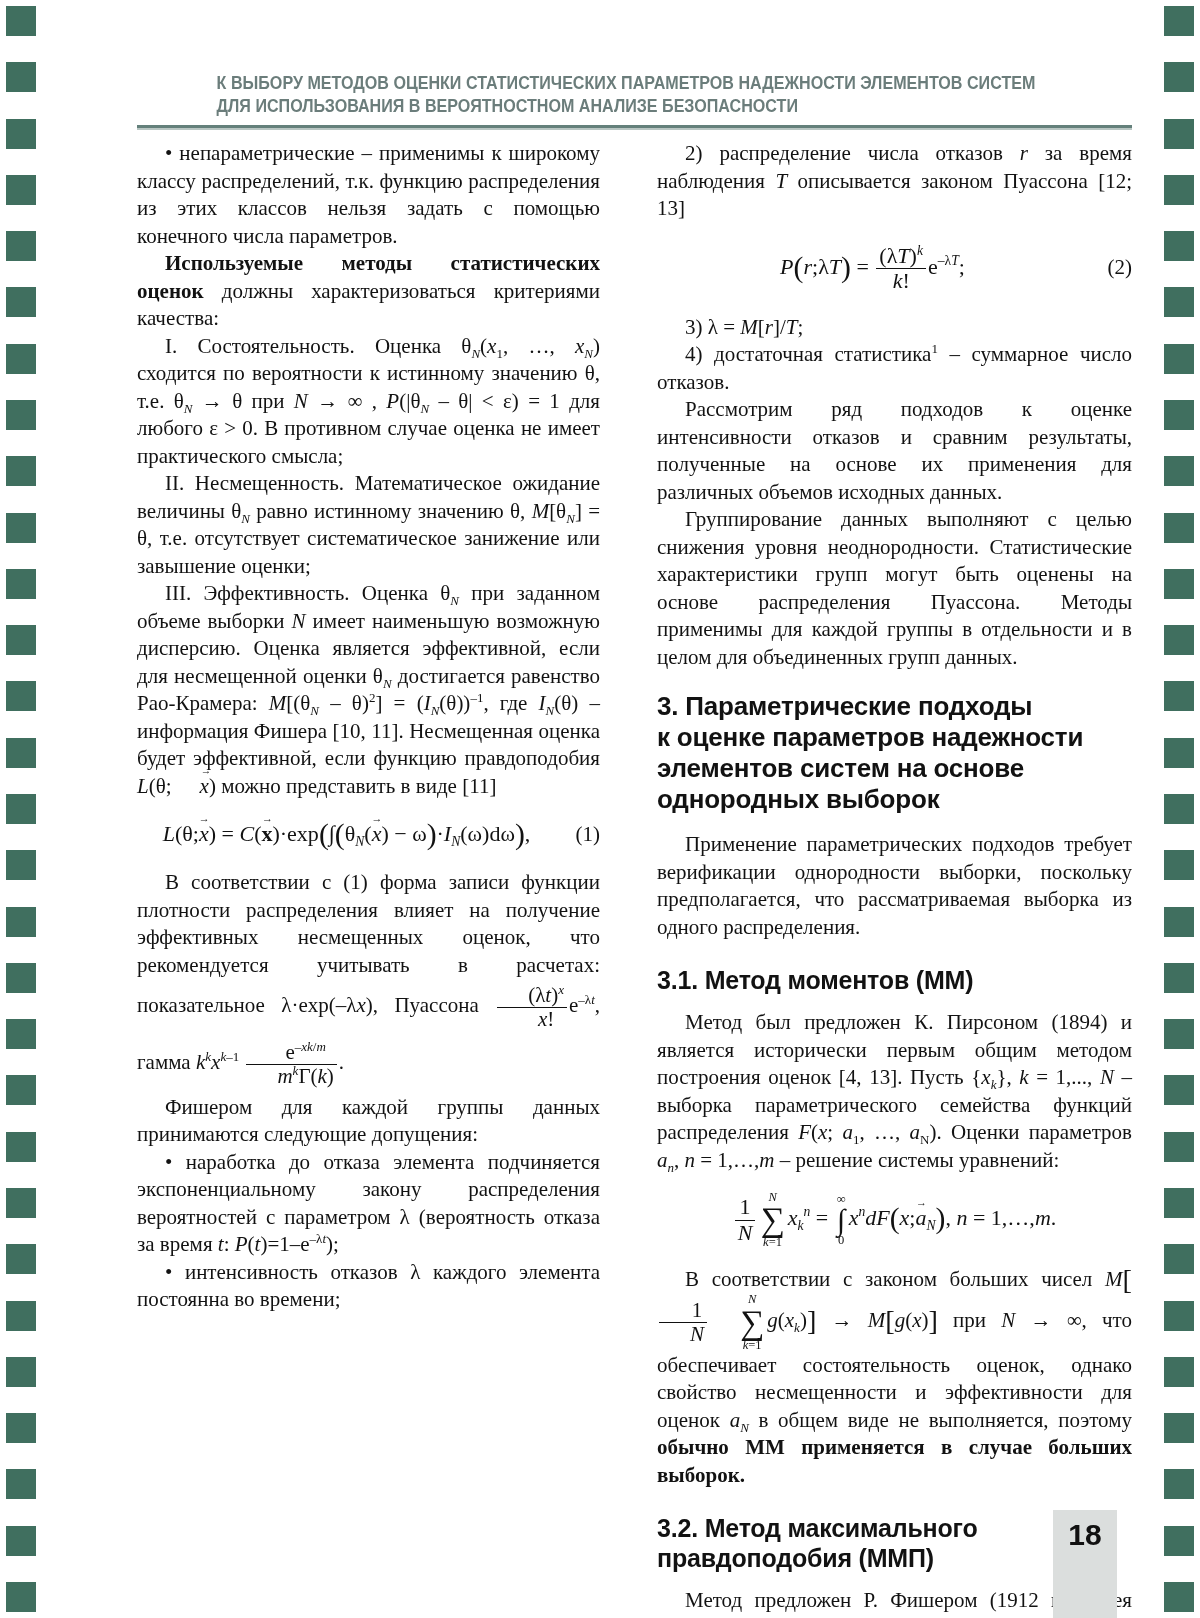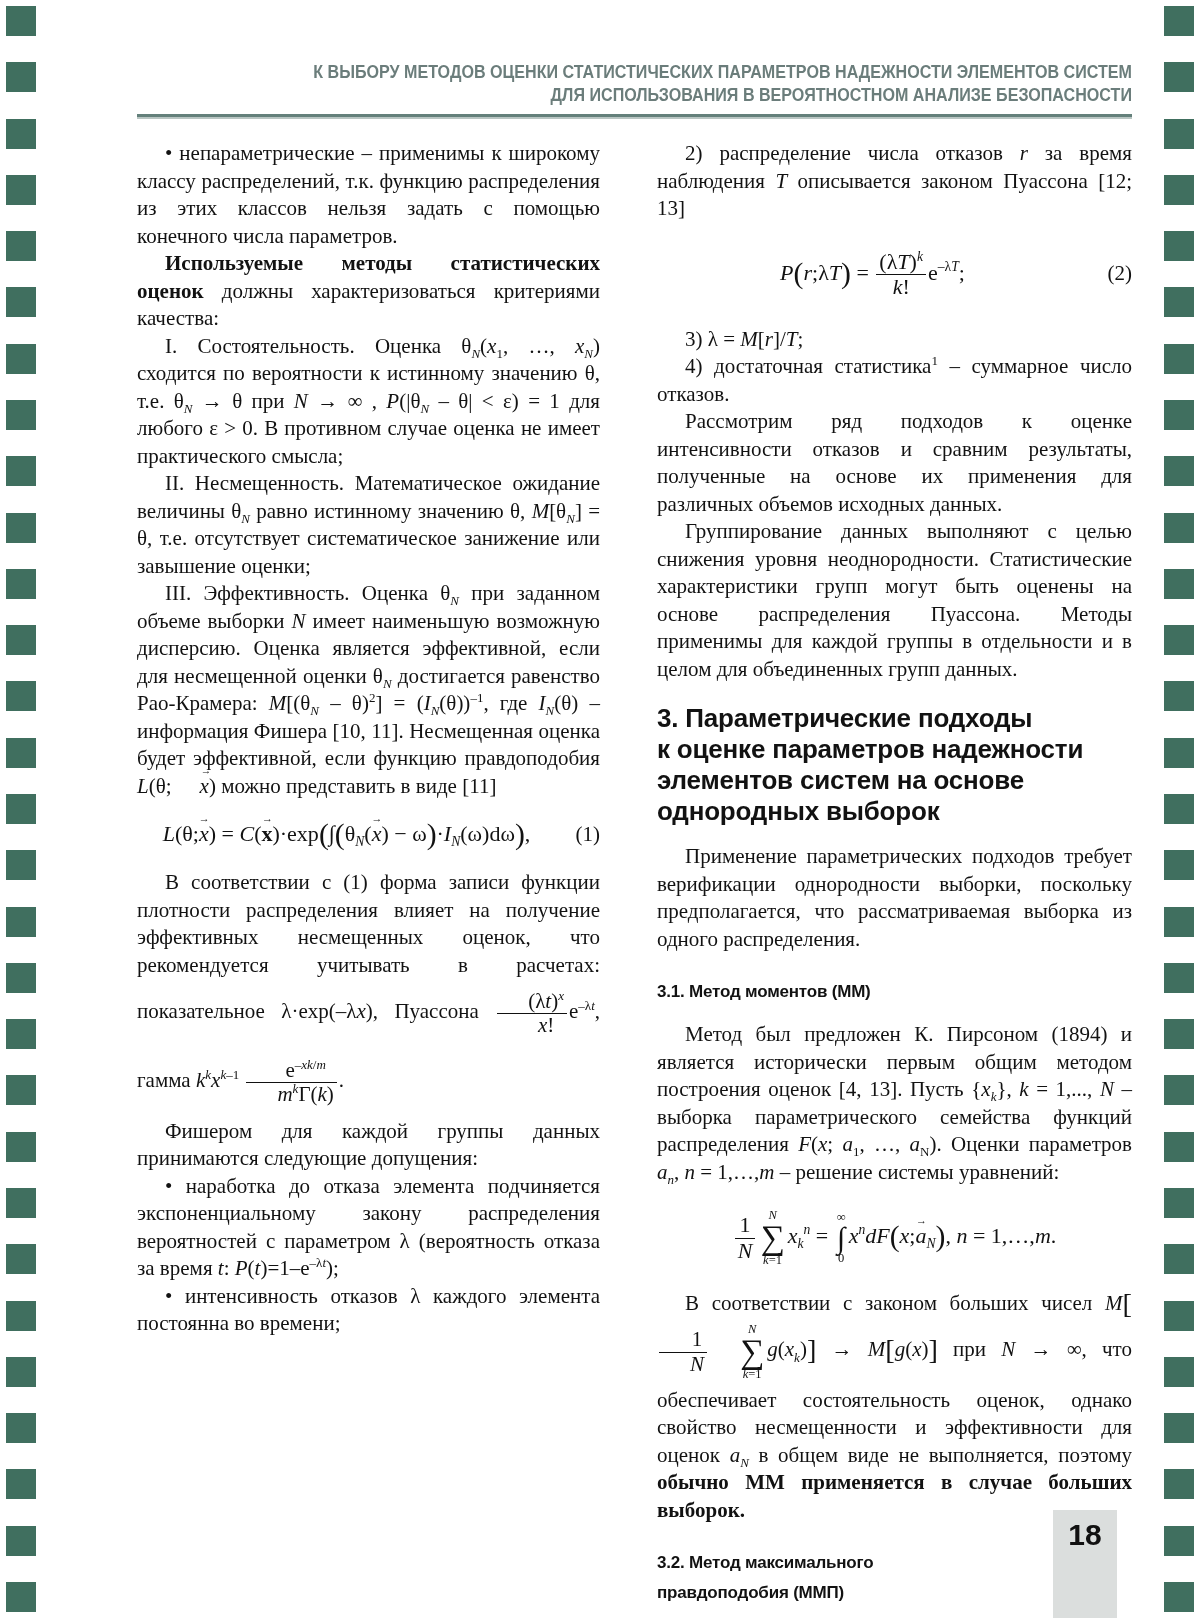--- a/index.html
+++ b/index.html
@@ -6,48 +6,48 @@
   .page{position:relative;width:1200px;height:1618px;background:#fff;overflow:hidden;
         font-family:"Liberation Serif","DejaVu Serif",serif;color:#121212;}
 
   
   .decor{position:absolute;top:0;width:30px;height:1618px;}
   .decor-left{left:6px;}
   .decor-right{left:1164px;}
   .sq{position:absolute;width:30px;height:30px;background:var(--teal,#406F5F);}
 
   
-  header{position:absolute;top:61px;left:137px;width:995px;text-align:right;}
+  header{position:absolute;top:72px;left:137px;width:995px;}
   .hline{font-family:"Liberation Sans","DejaVu Sans",sans-serif;font-weight:bold;
          font-size:17.5px;line-height:23px;color:var(--header,#6B7D7B);
          transform:scaleX(0.92);transform-origin:100% 50%;}
   .hrule{margin-top:7px;height:5px;
          background:linear-gradient(to bottom,var(--ruleDark,#64807B) 0 55%,var(--ruleLight,#B9C6C3) 55% 100%);}
 
   
   .columns{position:absolute;top:140px;left:137px;width:995px;display:flex;gap:57px;}
   .col{width:463px;font-size:21px;line-height:27.5px;text-align:justify;}
   .col-right{width:475px;}
   .para{margin:0;text-indent:28px;}
   .noind{text-indent:0;}
   sup,sub{font-size:0.62em;line-height:0;}
   b{font-weight:bold;}
   i{font-style:italic;}
 
   .sech{font-family:"Liberation Sans","DejaVu Sans",sans-serif;font-weight:bold;
         font-size:26px;line-height:31px;margin:20px 0 16px;text-align:left;letter-spacing:-0.2px;}
   .subh{font-family:"Liberation Sans","DejaVu Sans",sans-serif;font-weight:bold;
-        font-size:17px;line-height:30px;margin:24px 0 14px;text-align:left;letter-spacing:-0.2px;}
+        font-size:25px;line-height:30px;margin:24px 0 14px;text-align:left;letter-spacing:-0.2px;}
 
   .eqrow{display:flex;align-items:center;margin:16px 0;}
   .eqbody{flex:1;text-align:center;font-size:22px;line-height:1.25;}
   .eqnum{width:44px;text-align:right;font-size:21px;}
 
   
-  .frac{display:inline-block;vertical-align:middle;text-align:center;line-height:1.1;margin:11px 2px;}
+  .frac{display:inline-block;vertical-align:middle;text-align:center;line-height:1.1;margin:5px 2px;}
   .frac .ft{display:block;border-bottom:1.4px solid #111;padding:0 3px;}
   .frac .fb{display:block;padding:0 3px;}
   .bigop{display:inline-flex;flex-direction:column;align-items:center;vertical-align:middle;
          line-height:1;margin:0 3px;}
   .bigop .op{font-size:34px;line-height:0.95;}
   .bigop .lim{font-size:12.5px;line-height:1.05;}
   .intop .op{font-size:30px;}
   .big{font-size:135%;vertical-align:-0.1em;}
   .vec{display:inline-block;position:relative;}
   .vec::before{content:"→";position:absolute;top:-0.62em;left:55%;transform:translateX(-50%);

